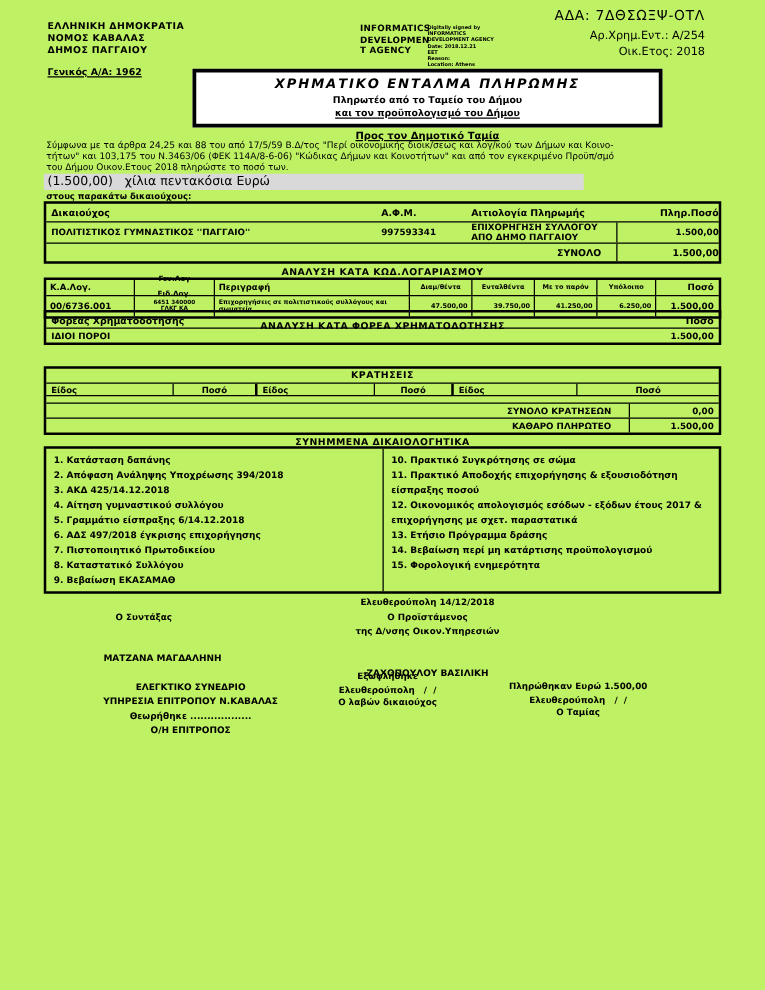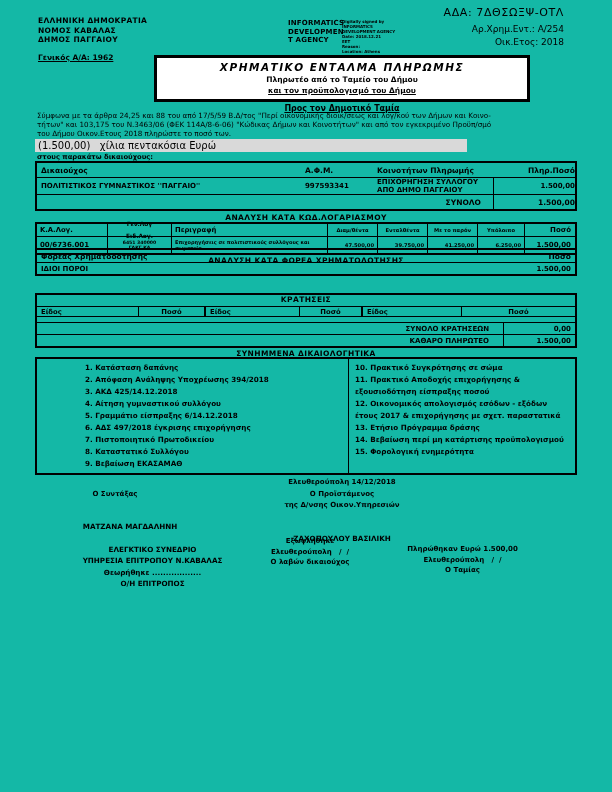--- a/index.html
+++ b/index.html
@@ -1,18 +1,18 @@
 <!DOCTYPE html>
 <html lang="el"><head>
 <meta charset="utf-8">
 <style>
   html,body { margin:0; padding:0; background:#e8e8e8; }
   .page {
     position:relative; width:612px; height:792px; margin:0 auto;
-    background:#14b8a6; color:#000;
+    background:#bef264; color:#000;
     font-family:"DejaVu Sans", sans-serif; overflow:hidden;
     box-sizing:border-box;
   }
   .page *, .page *::before, .page *::after { box-sizing:border-box; }
   .page > div { position:absolute; }
 
   .u { text-decoration:underline; }
   .pre { white-space:pre; }
 
   .ada { top:6px; right:48px; font-size:11px; letter-spacing:0.6px; }
@@ -81,21 +81,21 @@
   .k-p2 { width:62px; justify-content:center; border-left:1px solid #000; }
   .k-e3 { width:100px; padding-left:4px; border-left:2px solid #000; }
   .k-p3 { flex:1; justify-content:center; border-left:1px solid #000; }
   .k-space { height:5px; }
   .k-total,.k-net { height:12px; border-top:1px solid #000; font-size:7px; }
   .k-lbl { flex:1; text-align:right; padding-right:14px; }
   .k-amt { width:72px; border-left:1px solid #000; align-self:stretch; display:flex; align-items:center; justify-content:flex-end; padding-right:4px; }
 
   .attach { left:35px; top:357px; width:542px; height:118px; border:2px solid #000; display:flex; align-items:stretch; }
   .a-col { font-size:7.2px; font-weight:bold; line-height:12px; padding:3px 6px; }
-  .a-left { width:270px; border-right:1px solid #000;margin-left:42px; }
+  .a-left { width:270px; border-right:1px solid #000; }
   .a-right { flex:1; }
 
   .sig-date { left:154px; top:478px; width:376px; text-align:center; font-size:7px; font-weight:bold; }
   .sig-drafter-role { left:55px; top:490px; width:120px; text-align:center; font-size:7px; font-weight:bold; }
   .sig-head-role  { left:154px; top:490px; width:376px; text-align:center; font-size:7px; font-weight:bold; }
   .sig-head-role2 { left:154px; top:501px; width:376px; text-align:center; font-size:7px; font-weight:bold; }
   .sig-drafter-name { left:45px; top:522px; width:170px; text-align:center; font-size:7.2px; font-weight:bold; }
   .sig-head-name { left:154px; top:534px; width:376px; text-align:center; font-size:7.2px; font-weight:bold; }
 
   .f-audit { left:40px; top:544px; width:225px; text-align:center; font-size:7.2px; font-weight:bold; line-height:11.3px; }
@@ -148,21 +148,21 @@
     <div>του Δήμου Οικον.Ετους 2018 πληρώστε το ποσό των.</div>
   </div>
 
   <div class="amount-band pre">(1.500,00)   χίλια πεντακόσια Ευρώ</div>
   <div class="intro">στους παρακάτω δικαιούχους:</div>
 
   <div class="t1">
     <div class="t1h t-row">
       <div class="c-ben">Δικαιούχος</div>
       <div class="c-afm">Α.Φ.Μ.</div>
-      <div class="c-reason">Κοινοτήτων Πληρωμής</div>
+      <div class="c-reason">Αιτιολογία Πληρωμής</div>
       <div class="c-amt">Πληρ.Ποσό</div>
     </div>
     <div class="t1r t-row">
       <div class="c-ben">ΠΟΛΙΤΙΣΤΙΚΟΣ ΓΥΜΝΑΣΤΙΚΟΣ ''ΠΑΓΓΑΙΟ''</div>
       <div class="c-afm">997593341</div>
       <div class="c-reason">ΕΠΙΧΟΡΗΓΗΣΗ ΣΥΛΛΟΓΟΥ ΑΠΟ ΔΗΜΟ ΠΑΓΓΑΙΟΥ</div>
       <div class="c-amt bl">1.500,00</div>
     </div>
     <div class="t1t t-row">
       <div class="tl">ΣΥΝΟΛΟ</div>

